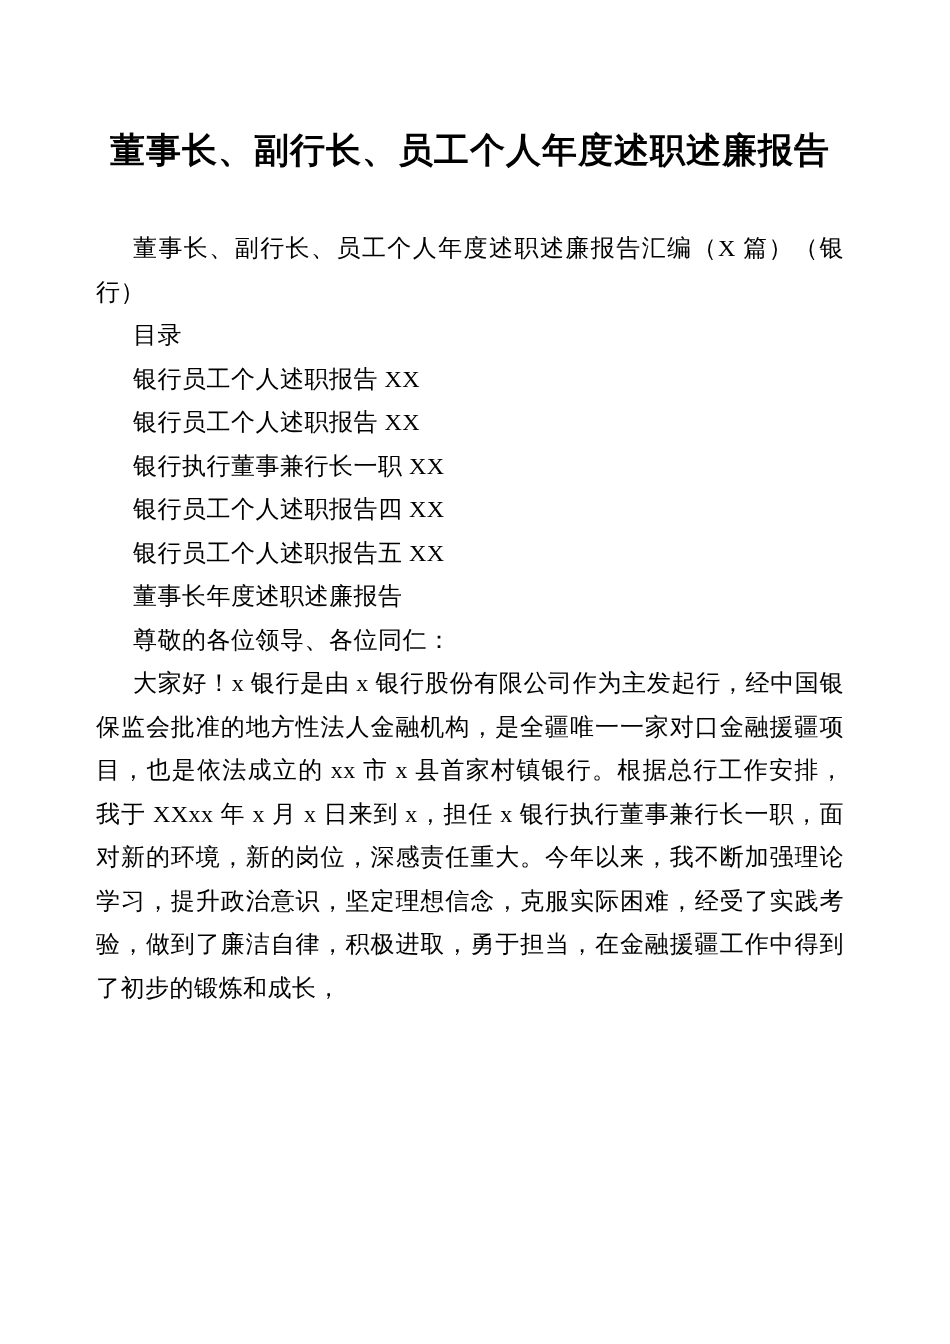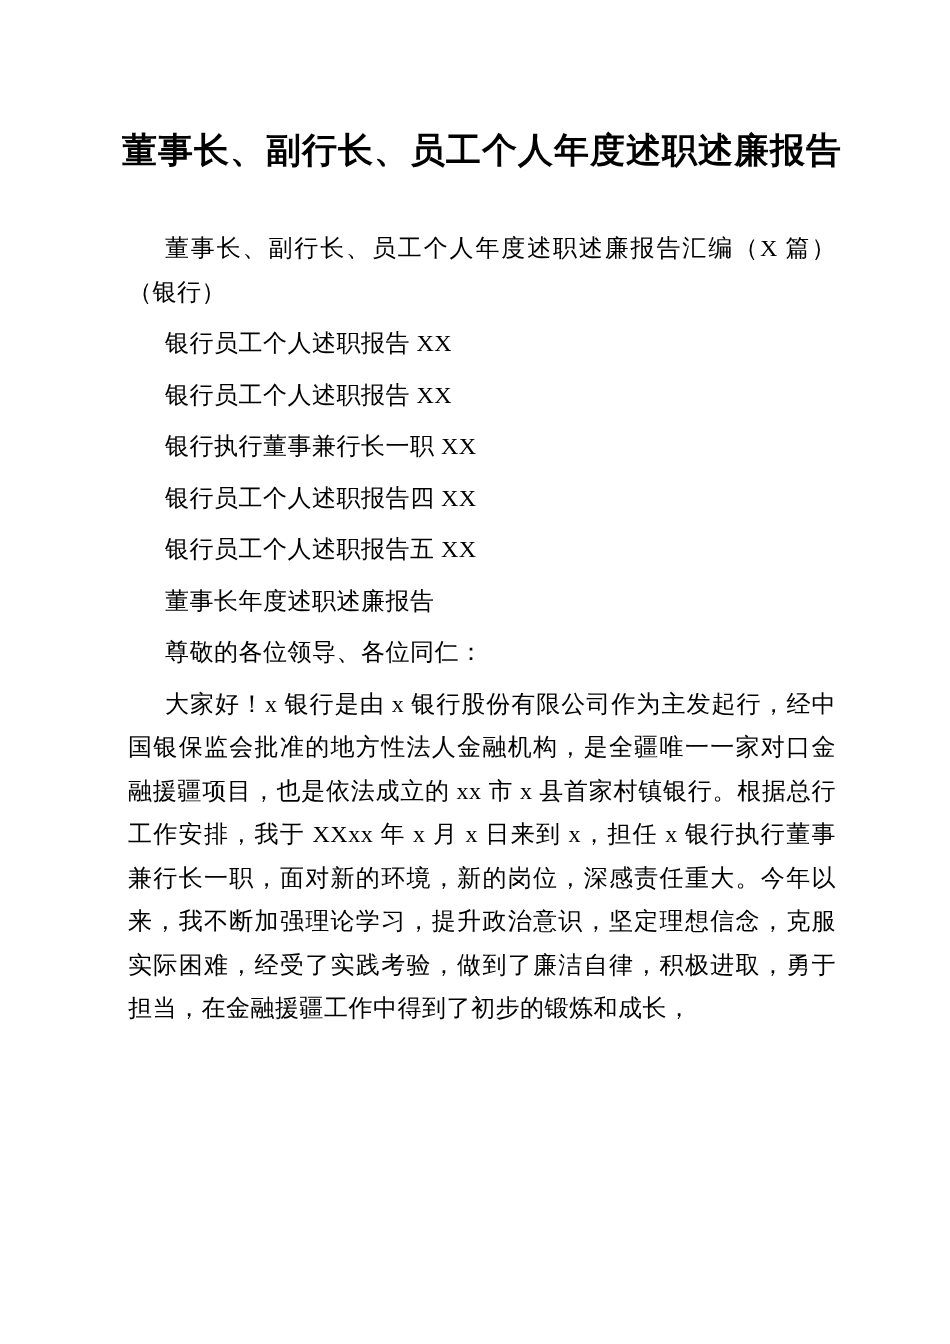--- a/index.html
+++ b/index.html
@@ -7,56 +7,57 @@
     padding: 0;
     background: #ffffff;
   }
   .page {
     position: relative;
     box-sizing: border-box;
     width: 950px;
     height: 1344px;
     background: #ffffff;
     color: #000000;
-    padding: 127px 106px 0 120px;
+    padding: 127px 106px 0 96px;
     font-family: "Liberation Serif", "DejaVu Serif", serif;
     overflow: hidden;
   }
   .doc-title {
     margin: 0 0 52px 0;
     font-size: 35px;
     line-height: 48px;
     font-weight: 700;
     text-align: center;
     letter-spacing: 1px;
   }
   .doc-title .title-line {
     display: block;
   }
   .para {
-    margin: 8px;
+    margin: 0;
     font-size: 24px;
     line-height: 43.5px;
     letter-spacing: 0.5px;
     text-indent: 37px;
     text-align: justify;
     text-justify: inter-ideograph;
     word-break: break-all;
   }
 </style>
 </head>
 <body>
 
 <div class="page">
 
   <h1 class="doc-title">
     <span class="title-line">董事长、副行长、员工个人年度述职述廉报告</span>
   </h1>
 
   <p class="para">董事长、副行长、员工个人年度述职述廉报告汇编（X 篇）（银行）</p>
+  <p class="para">目录</p>
   <p class="para">银行员工个人述职报告 XX</p>
   <p class="para">银行员工个人述职报告 XX</p>
   <p class="para">银行执行董事兼行长一职 XX</p>
   <p class="para">银行员工个人述职报告四 XX</p>
   <p class="para">银行员工个人述职报告五 XX</p>
   <p class="para">董事长年度述职述廉报告</p>
   <p class="para">尊敬的各位领导、各位同仁：</p>
   <p class="para">大家好！x 银行是由 x 银行股份有限公司作为主发起行，经中国银保监会批准的地方性法人金融机构，是全疆唯一一家对口金融援疆项目，也是依法成立的 xx 市 x 县首家村镇银行。根据总行工作安排，我于 XXxx 年 x 月 x 日来到 x，担任 x 银行执行董事兼行长一职，面对新的环境，新的岗位，深感责任重大。今年以来，我不断加强理论学习，提升政治意识，坚定理想信念，克服实际困难，经受了实践考验，做到了廉洁自律，积极进取，勇于担当，在金融援疆工作中得到了初步的锻炼和成长，</p>
 
 </div>

